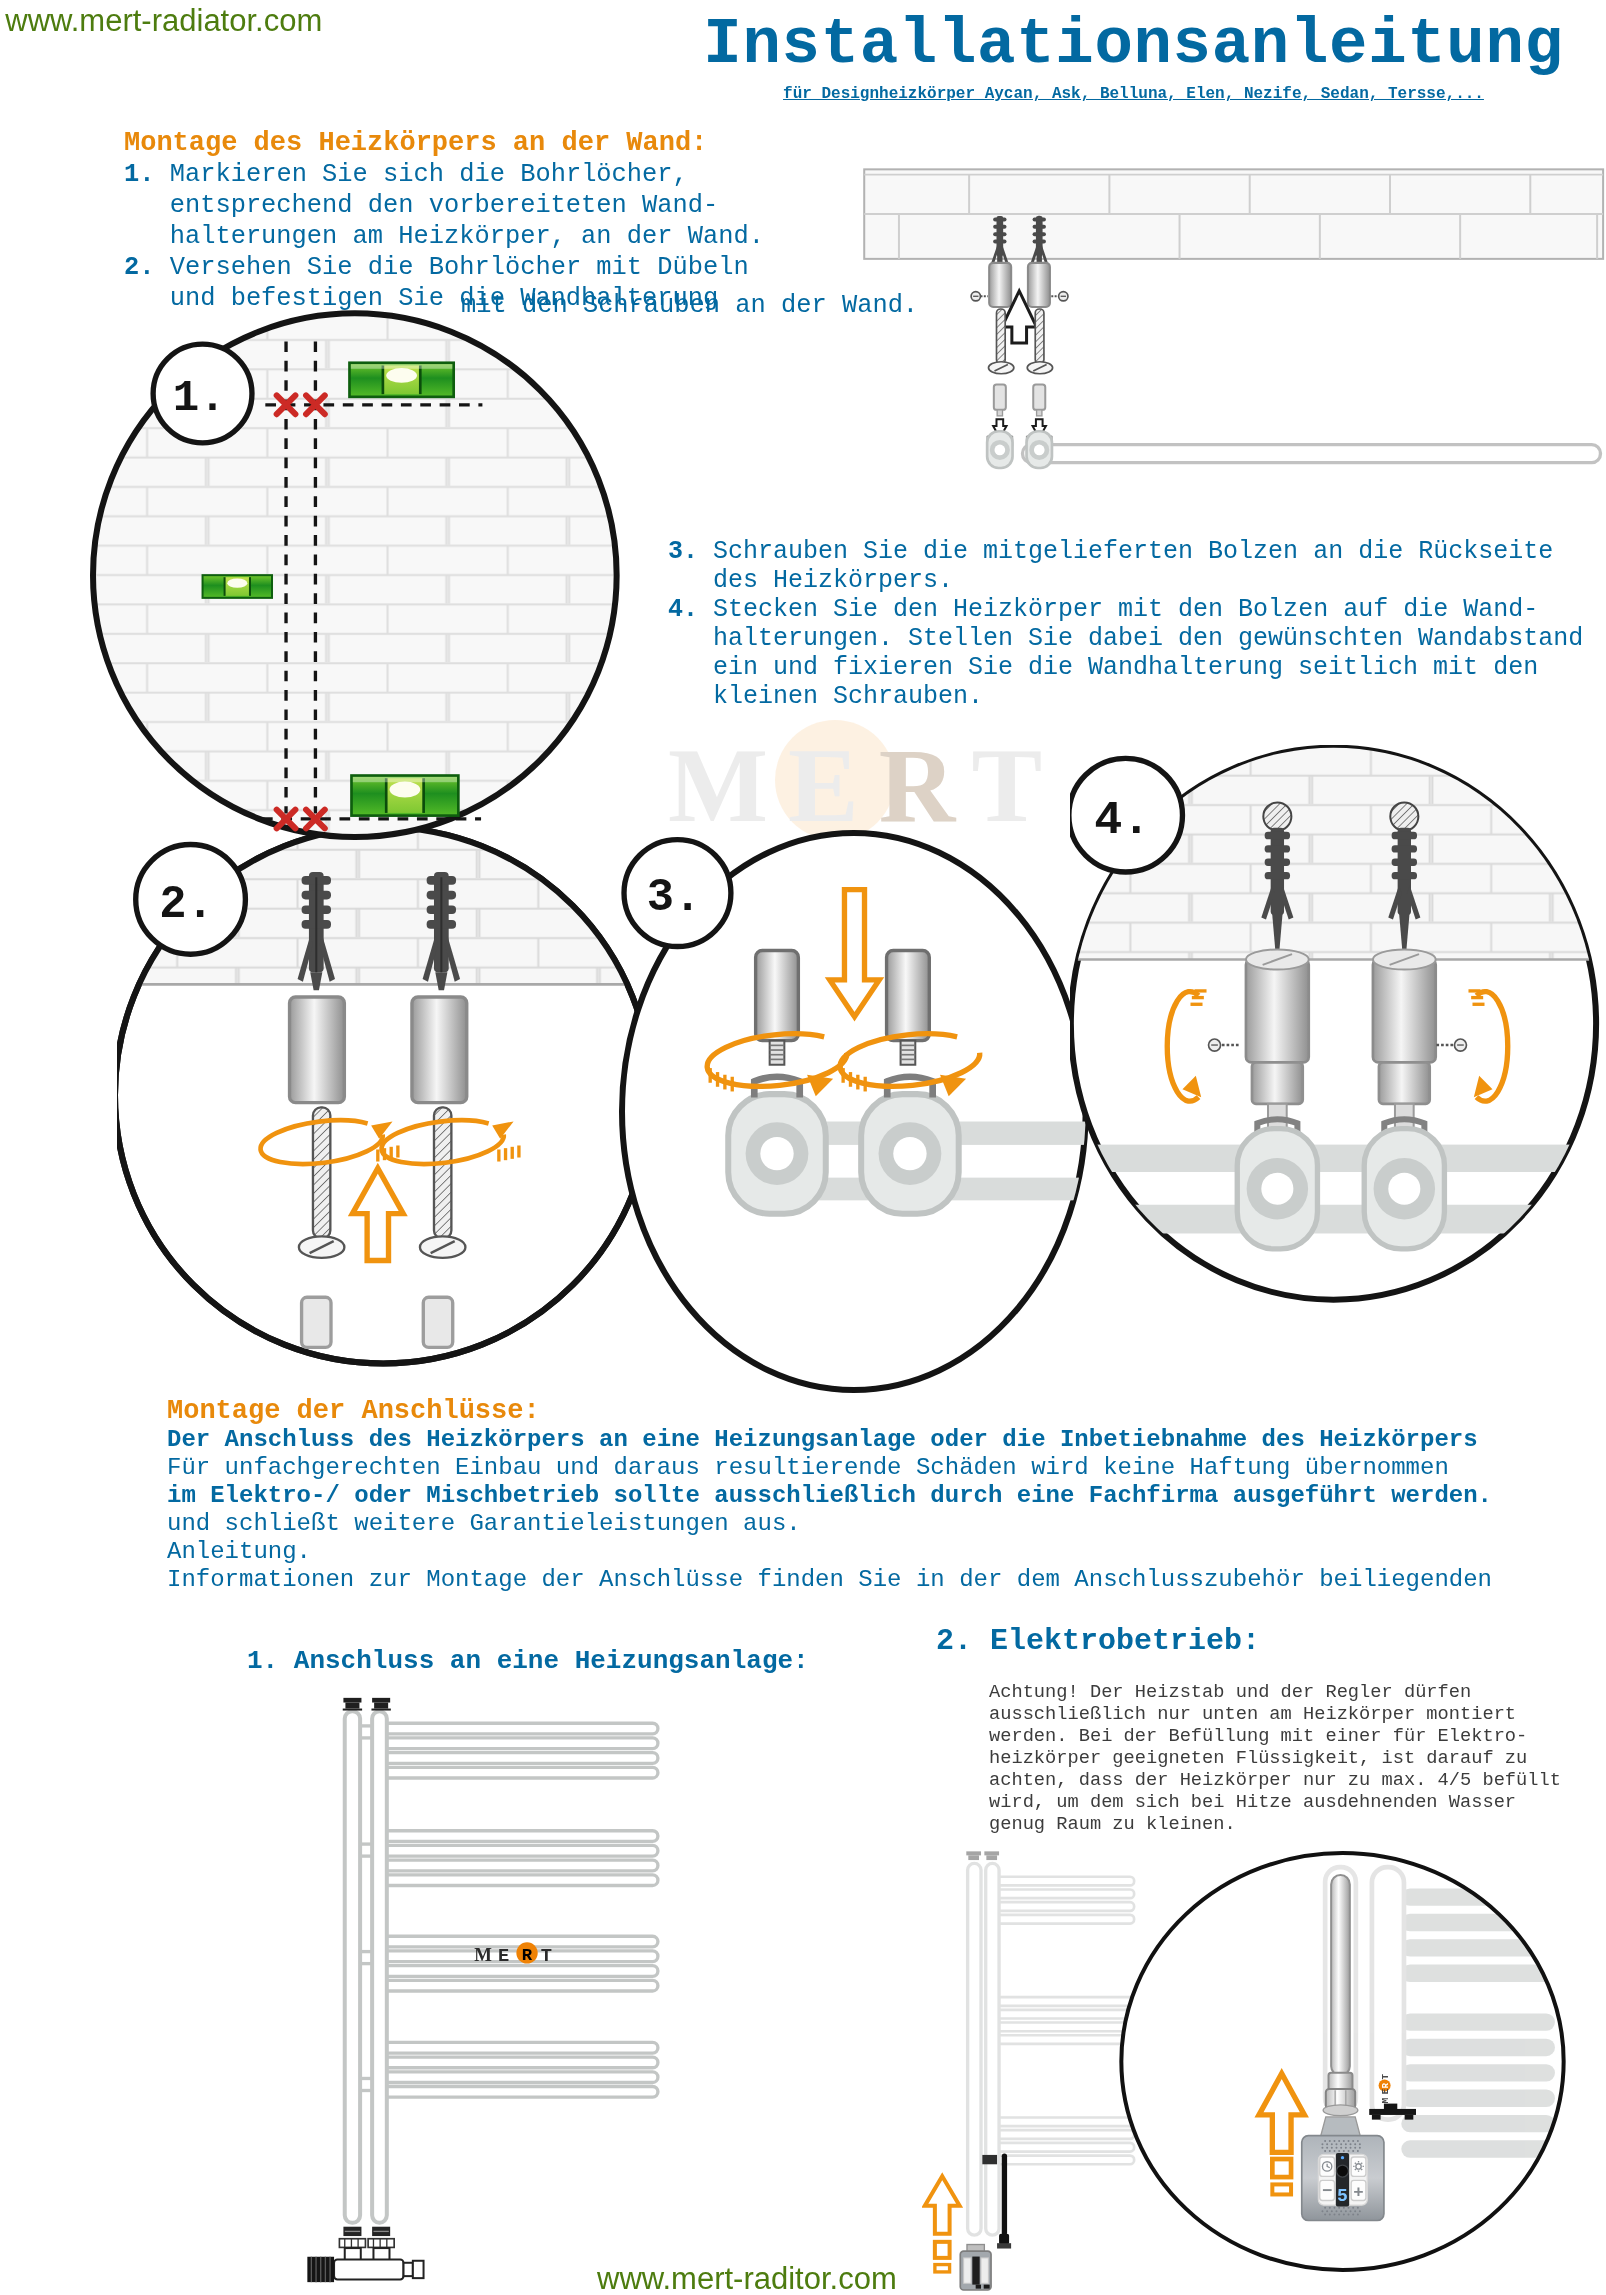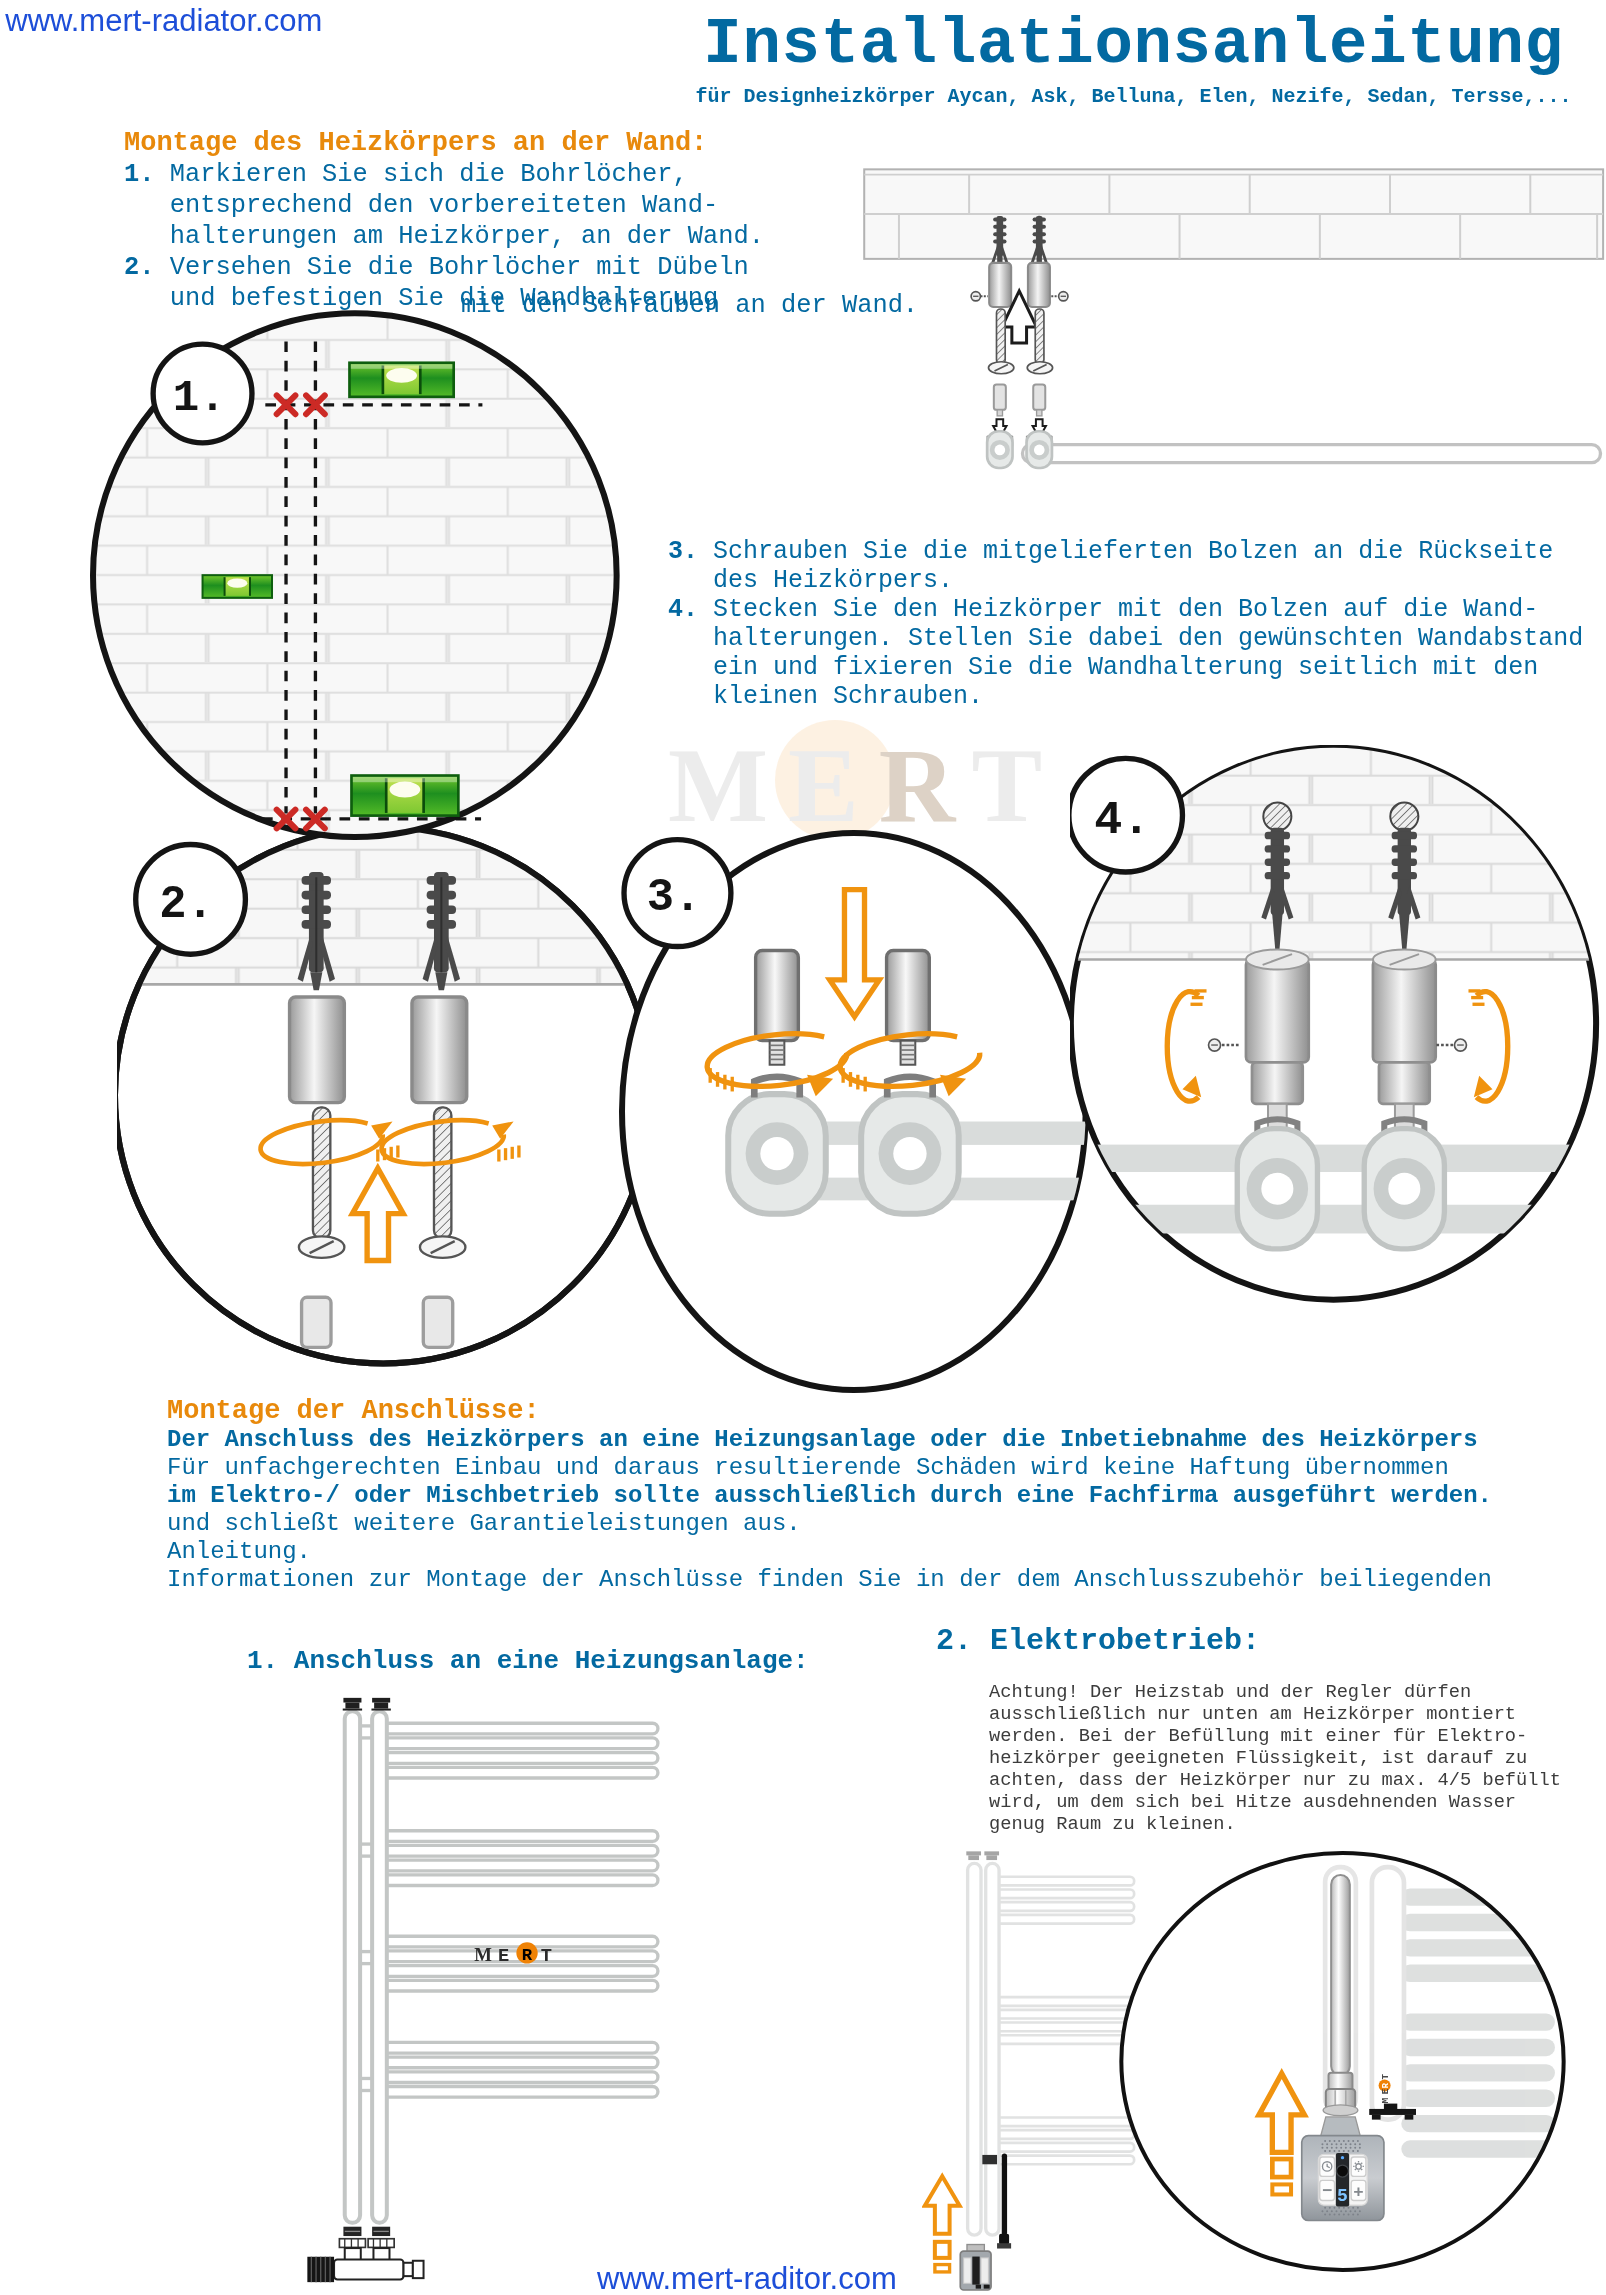--- a/index.html
+++ b/index.html
@@ -1,38 +1,38 @@
 <!DOCTYPE html>
 <html style="font-size:10.7px"><head>
 <meta charset="utf-8">
 <style>
   html,body{margin:0;padding:0;background:#ffffff;}
   #page{position:relative;width:1606px;height:2295px;background:#ffffff;overflow:hidden;}
   .abs{position:absolute;}
   .mono{font-family:"Liberation Mono","DejaVu Sans Mono",monospace;color:#0369a1;}
-  .sans{font-family:"Liberation Sans","DejaVu Sans",sans-serif;color:#1d4ed8;}
+  .sans{font-family:"Liberation Sans","DejaVu Sans",sans-serif;color:#4d7c0f;}
   .serif{font-family:"Liberation Serif","DejaVu Serif",serif;}
   .b{font-weight:700;}
   .orange{color:#e8890b;}
   .tl{white-space:pre;}
   .row{display:block;}
   .ind{padding-left:3ch;}
   .num{font-weight:700;}
   svg text{font-family:"Liberation Mono","DejaVu Sans Mono",monospace;}
 </style>
 </head>
 <body>
 
 <div id="page">
 
   <div class="abs sans b" style="left:5.3px;top:2.7px;font-size:31px;font-weight:400;">www.mert-radiator.com</div>
 
   <div class="abs" style="left:689px;top:9.4px;width:889px;text-align:center;">
     <div class="mono b" style="font-size:64px;letter-spacing:0.7px;">Installationsanleitung</div>
-    <div class="mono b" style="font-size:20px;margin-top:4px;">für Designheizkörper Aycan, Ask, Belluna, Elen, Nezife, Sedan, Tersse,...</div>
+    <div class="mono b" style="font-size:16px;margin-top:4px;text-decoration:underline;">für Designheizkörper Aycan, Ask, Belluna, Elen, Nezife, Sedan, Tersse,...</div>
   </div>
 
   <div class="abs" style="left:668px;top:725px;width:348px;height:124px;">
     <div class="abs" style="left:107px;top:-5.3px;width:120px;height:120px;border-radius:50%;background:#fce6cb;opacity:0.55;"></div>
     <div class="abs serif b" style="left:0;top:0;font-size:106px;letter-spacing:20px;color:#ececec;"><span>M</span><span>E</span><span style="color:#ddd2c6;">R</span><span>T</span></div>
   </div>
 
   <div class="abs mono b orange" style="left:124px;top:128px;font-size:27px;">Montage des Heizkörpers an der Wand:</div>
 
   <div class="abs mono" style="left:124px;top:159px;font-size:25.4px;line-height:31px;">

